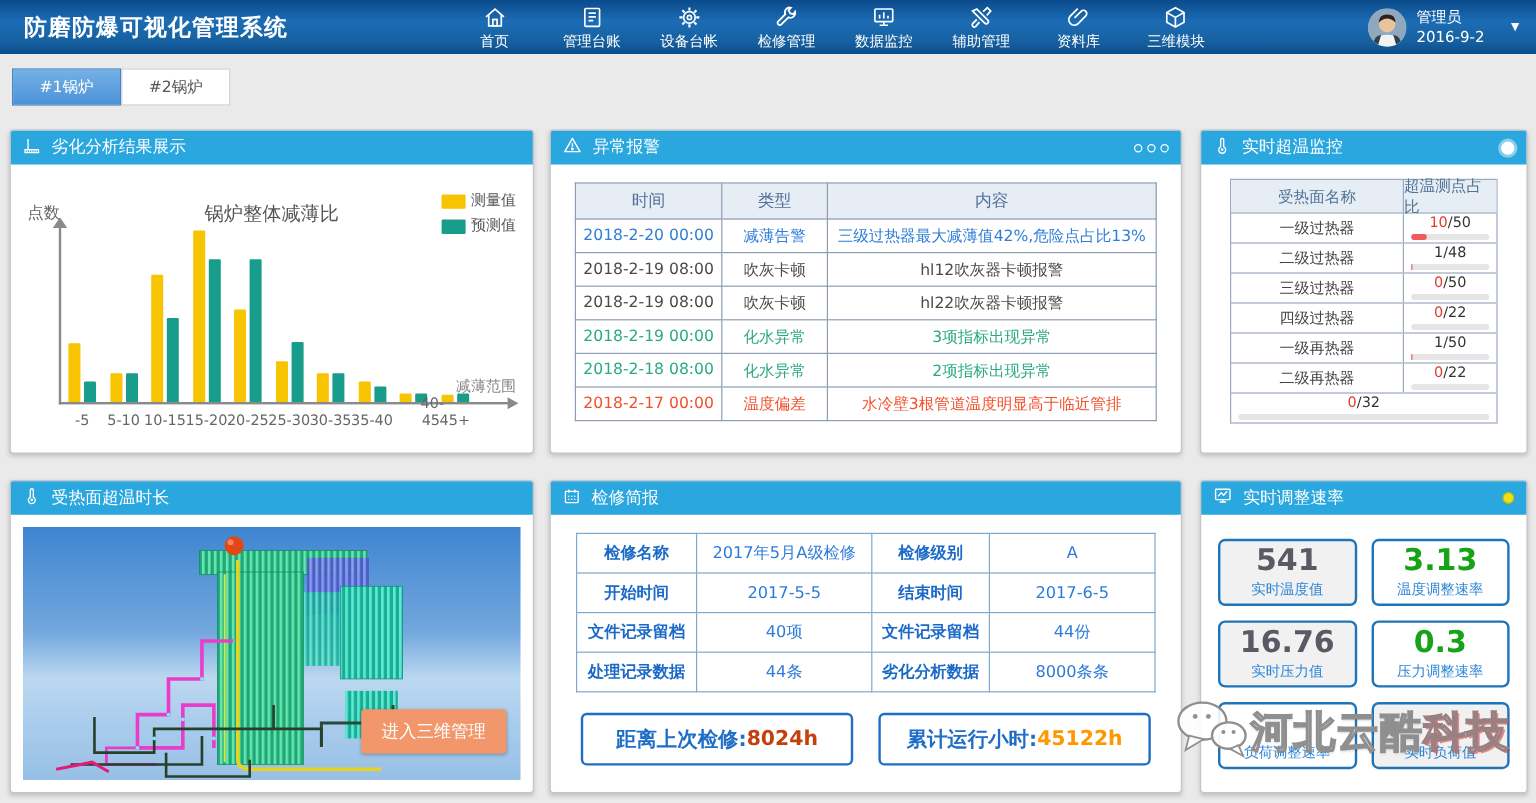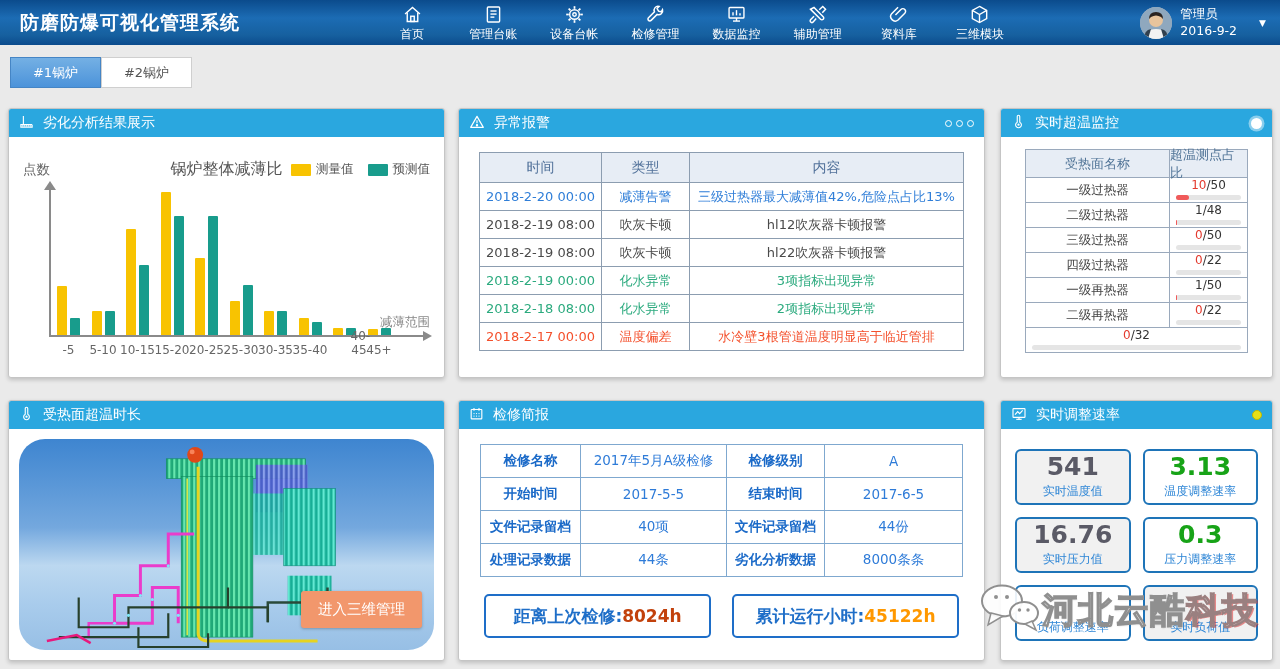--- a/index.html
+++ b/index.html
@@ -45,21 +45,21 @@
   #p-ot    { left:1000px;top:108px; width:273px; height:270px; }
   #p-3d    { left:8px;   top:400px; width:437px; height:261px; }
   #p-mt    { left:458px; top:400px; width:527px; height:261px; }
   #p-rate  { left:1000px;top:400px; width:273px; height:261px; }
 
   
   .chart-top { display:grid; grid-template-columns:1fr auto 1fr; align-items:center;
     padding:0 14px; margin-top:22px; }
   .ylab { font-size:13.5px; color:#666; justify-self:start; }
   .chart-title { font-size:16px; color:#555; justify-self:center; }
-  .legend { justify-self:end; display:flex; gap:14px; font-size:12.5px; color:#555; }
+  .legend { justify-self:end; display:flex; gap:4px; font-size:12.5px; color:#555;flex-direction:column; }
   .legend-item { display:flex; align-items:center; gap:5px; }
   .legend-sw { width:20px; height:12px; border-radius:1px; }
   .plot { position:absolute; left:0; top:72px; width:437px; height:182px; }
   .axis-y { position:absolute; left:40px; top:8px; bottom:26px; width:2px; background:#8A8A8A; }
   .axis-x { position:absolute; left:40px; right:22px; bottom:26px; height:2px; background:#8A8A8A; }
   .arr-up { position:absolute; left:35px; top:0; width:0; height:0;
     border-left:6px solid transparent; border-right:6px solid transparent; border-bottom:9px solid #8A8A8A; }
   .arr-right { position:absolute; right:14px; bottom:22.5px; width:0; height:0;
     border-top:5px solid transparent; border-bottom:5px solid transparent; border-left:9px solid #8A8A8A; }
   .bar { position:absolute; width:10px; border-radius:1px 1px 0 0; }
@@ -82,21 +82,21 @@
   .ot-row { display:flex; border-top:1px solid #9AA9BC; height:25px; }
   .ot-name { width:144px; border-right:1px solid #9AA9BC; display:flex; align-items:center;
     justify-content:center; font-size:12.5px; color:#444; }
   .ot-val { flex:1; position:relative; font-size:12px; text-align:center; color:#333; }
   .ot-num-red { color:#E33A2E; }
   .ot-track { position:absolute; left:6px; right:6px; bottom:2.5px; height:4.5px;
     background:#E5E5E5; border-radius:3px; }
   .ot-fill { height:100%; background:#F05A5A; border-radius:3px; }
 
   
-  .scene { position:absolute; left:10px; top:38px; right:10px; bottom:10px; overflow:hidden;border-radius:26px; }
+  .scene { position:absolute; left:10px; top:38px; right:10px; bottom:10px; overflow:hidden; }
   .scene svg { display:block; }
   .btn-3d { position:absolute; right:12px; bottom:22px; background:#F2976C; color:#fff;
     font-size:14.5px; padding:9px 17px; border-radius:3px; cursor:pointer; box-shadow:0 1px 3px rgba(0,0,0,.25); }
 
   
   .mt-table { width:calc(100% - 42px); margin:15px 21px 0; border-collapse:collapse; table-layout:fixed; }
   .mt-table td { border:1px solid #7FA8CF; height:33px; text-align:center; font-size:13.5px;
     overflow:hidden; white-space:nowrap; }
   .mt-lbl { font-weight:bold; color:#1B6AC8; }
   .mt-val { color:#2E7BD8; }

